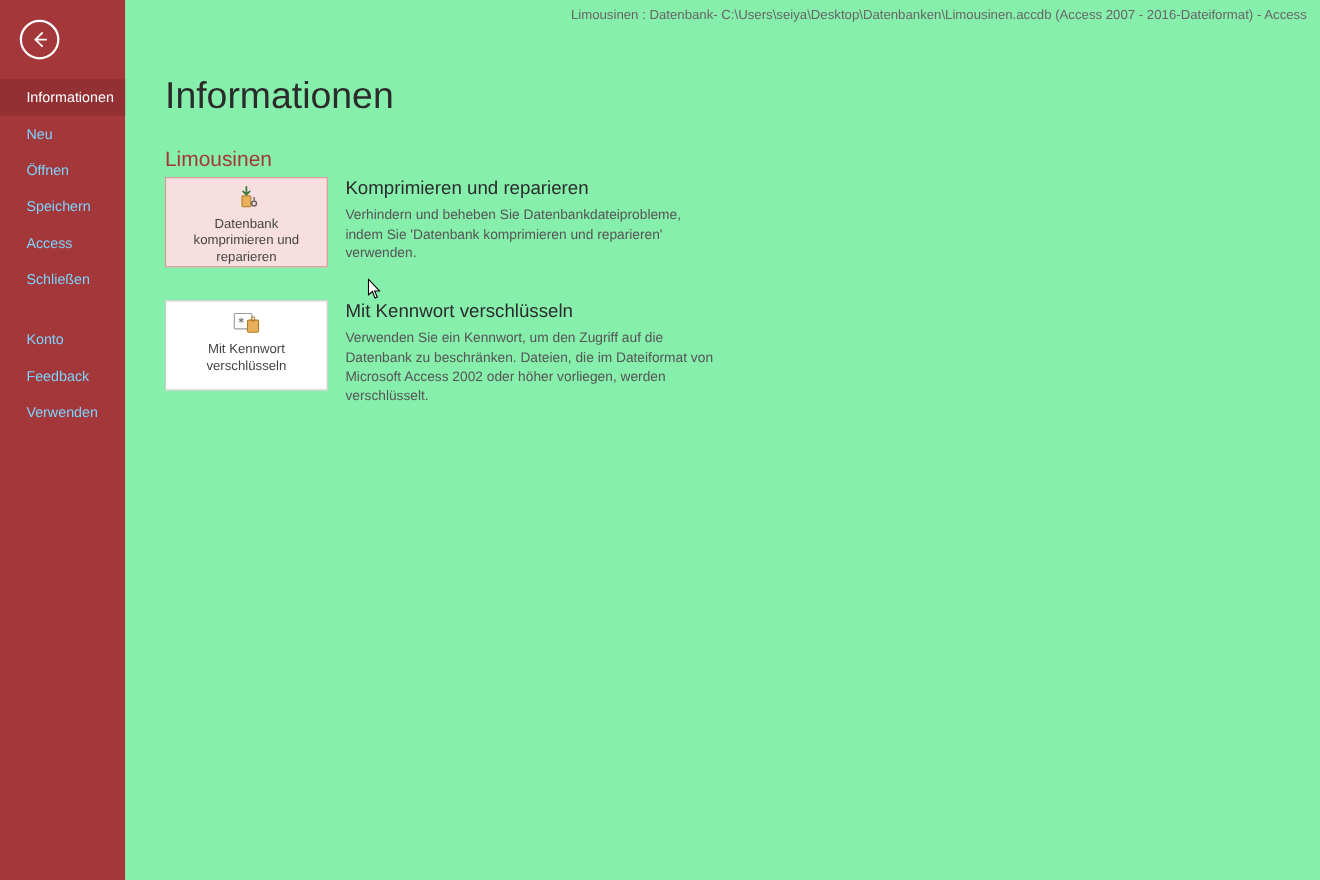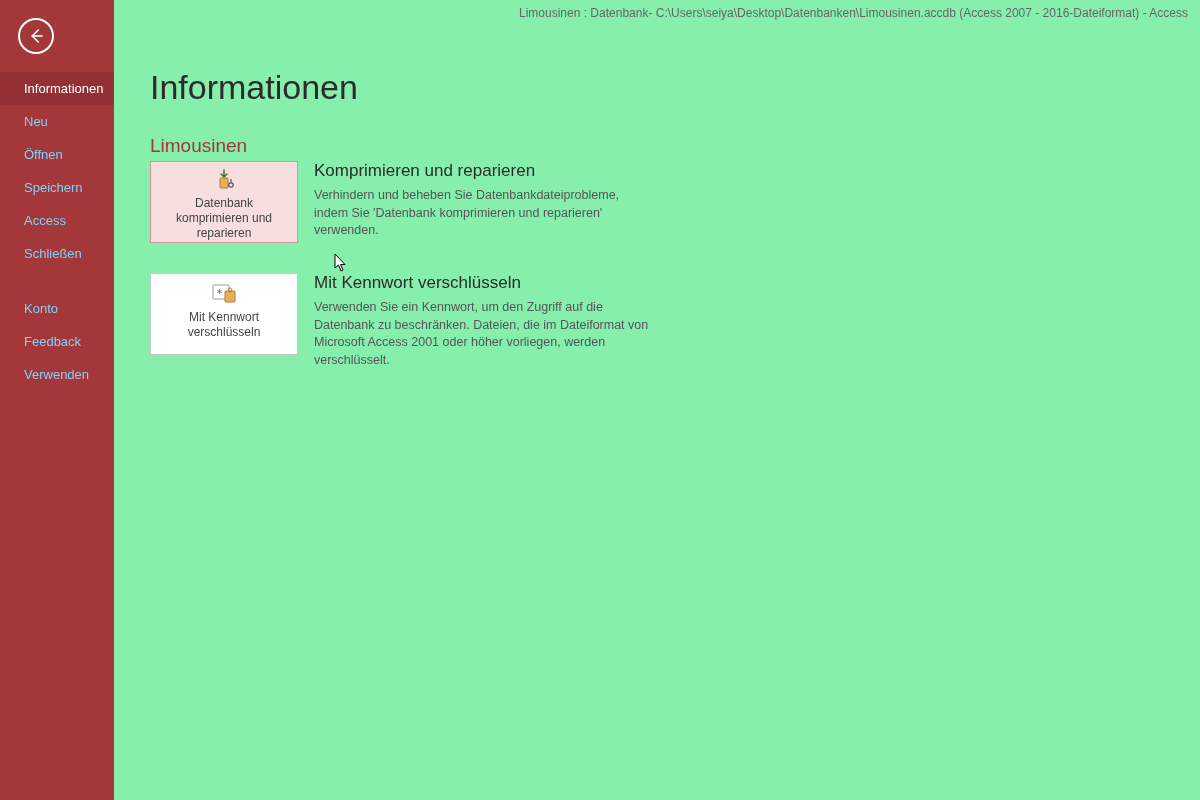--- a/index.html
+++ b/index.html
@@ -204,21 +204,21 @@
               <rect x="3" y="3" width="16" height="14" rx="1" fill="#fff" stroke="#9a9a9a"></rect>
               <text x="6" y="12" font-size="8" fill="#666">∗</text>
               <rect x="15" y="9" width="10" height="11" rx="1" fill="#e8b05a" stroke="#b07c28"></rect>
               <rect x="18.5" y="6" width="3" height="4" rx="1.5" fill="none" stroke="#b07c28"></rect>
             </svg>
           </div>
           <div class="tile-label">Mit Kennwort verschlüsseln</div>
         </div>
         <div class="desc">
           <div class="desc-title">Mit Kennwort verschlüsseln</div>
-          <div class="desc-body">Verwenden Sie ein Kennwort, um den Zugriff auf die Datenbank zu beschränken. Dateien, die im Dateiformat von Microsoft Access 2001 oder höher vorliegen, werden verschlüsselt.</div>
+          <div class="desc-body">Verwenden Sie ein Kennwort, um den Zugriff auf die Datenbank zu beschränken. Dateien, die im Dateiformat von Microsoft Access 2002 oder höher vorliegen, werden verschlüsselt.</div>
         </div>
       </div>
     </div>
 
 
     <div class="cursor">
       <svg viewBox="0 0 14 20">
         <path d="M1 1 L1 15 L4.5 12 L7 18 L9 17 L6.5 11.5 L11 11.5 Z" fill="#fff" stroke="#000" stroke-width="1"></path>
       </svg>
     </div>

